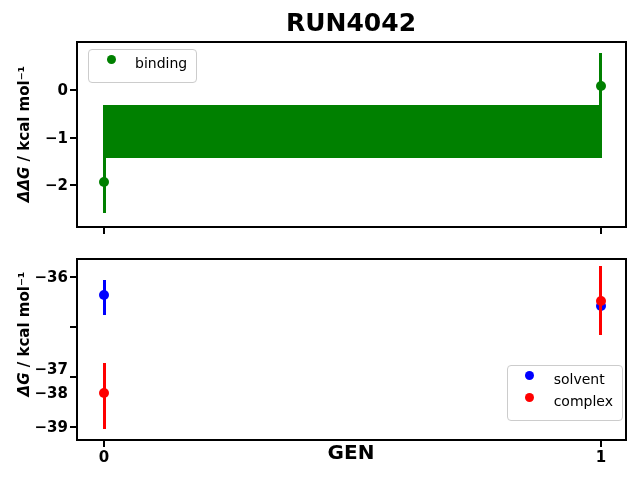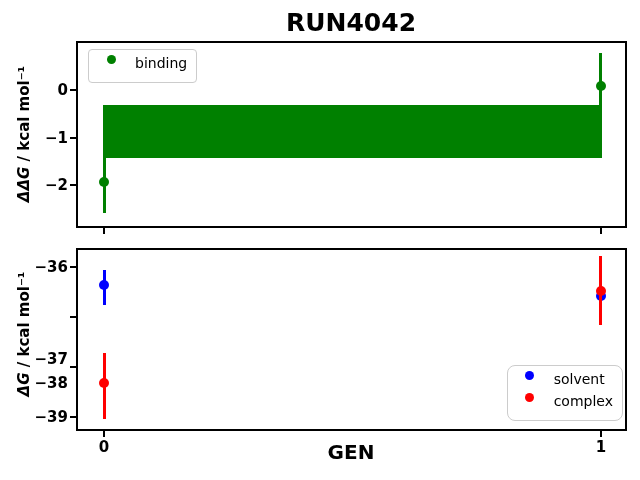--- a/index.html
+++ b/index.html
@@ -6,21 +6,21 @@
   .figure {
     position:relative; width:640px; height:480px; background:#ffffff;
     font-family:"DejaVu Sans", sans-serif; color:#000; overflow:hidden;
   }
   .title {
     position:absolute; left:351px; top:8px; transform:translateX(-50%);
     font-size:25px; font-weight:bold; white-space:nowrap;
   }
   .axes { position:absolute; border:2px solid #000; background:#fff; }
   #top-axes    { left:76px; top:41px;  width:547px; height:183px; }
-  #bottom-axes { left:76px; top:248px; width:547px; height:179px; }
+  #bottom-axes { left:76px; top:258px; width:547px; height:179px; }
   .plot-area { position:absolute; left:0; top:0; right:0; bottom:0; }
   .ytick { position:absolute; left:-8px; width:6px; height:2px; background:#000; }
   .xtick { position:absolute; top:calc(100% + 2px); width:2px; height:6px; background:#000; }
   .ytick-label {
     position:absolute; right:calc(100% + 10px); font-size:15px; font-weight:bold;
     line-height:20px; white-space:nowrap; text-align:right;
   }
   .xtick-label {
     position:absolute; top:calc(100% + 9px); width:30px; text-align:center;
     font-size:15px; font-weight:bold;
@@ -37,21 +37,21 @@
   .ylabel .it { font-style:italic; }
   .xlabel {
     position:absolute; left:351px; top:440px; transform:translateX(-50%);
     font-size:20px; font-weight:bold;
   }
   .legend {
     position:absolute; background:rgba(255,255,255,0.85); border:1px solid #cccccc;
     border-radius:4px; padding:5px 9px 5px 7px; font-size:14px; z-index:5;
   }
   #legend-top { left:88px; top:49px; }
-  #legend-bottom { right:17px; top:365px;border-radius:8px; }
+  #legend-bottom { right:17px; top:365px; }
   .legend-row { display:flex; align-items:flex-start; height:22px; }
   .legend-marker-cell { width:30px; display:flex; justify-content:center; margin-right:9px; }
   .lg-dot { width:9px; height:9px; border-radius:50%; }
   .lg-dline { width:28px; height:0; border-top:3px dotted #008000; }
   .legend-label { white-space:nowrap; }
 </style>
 </head>
 <body>
 
 <div class="figure">

